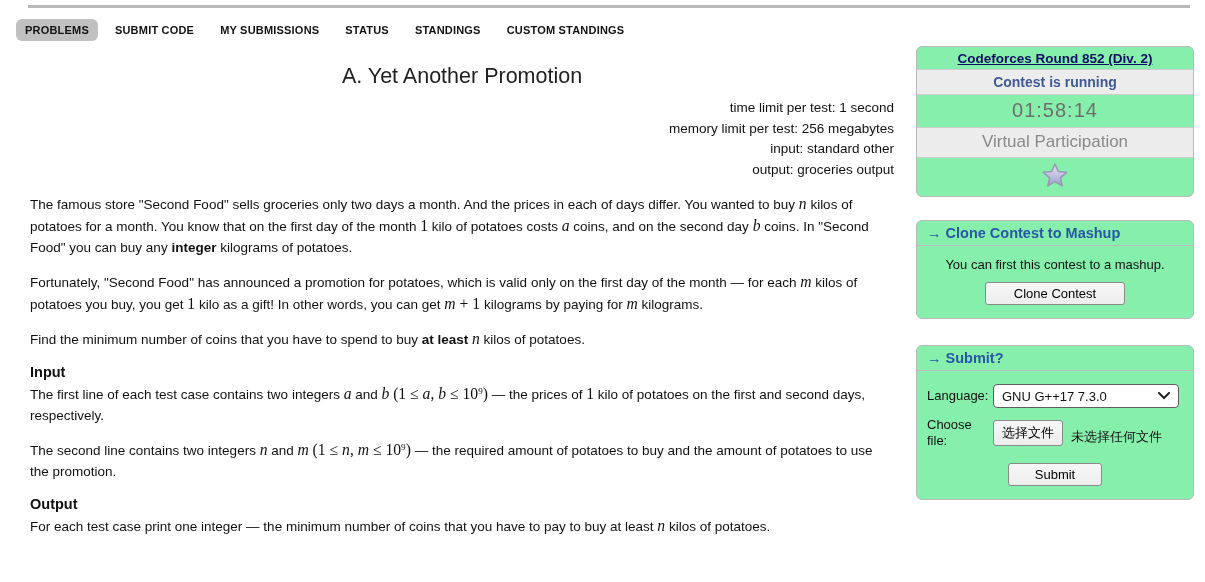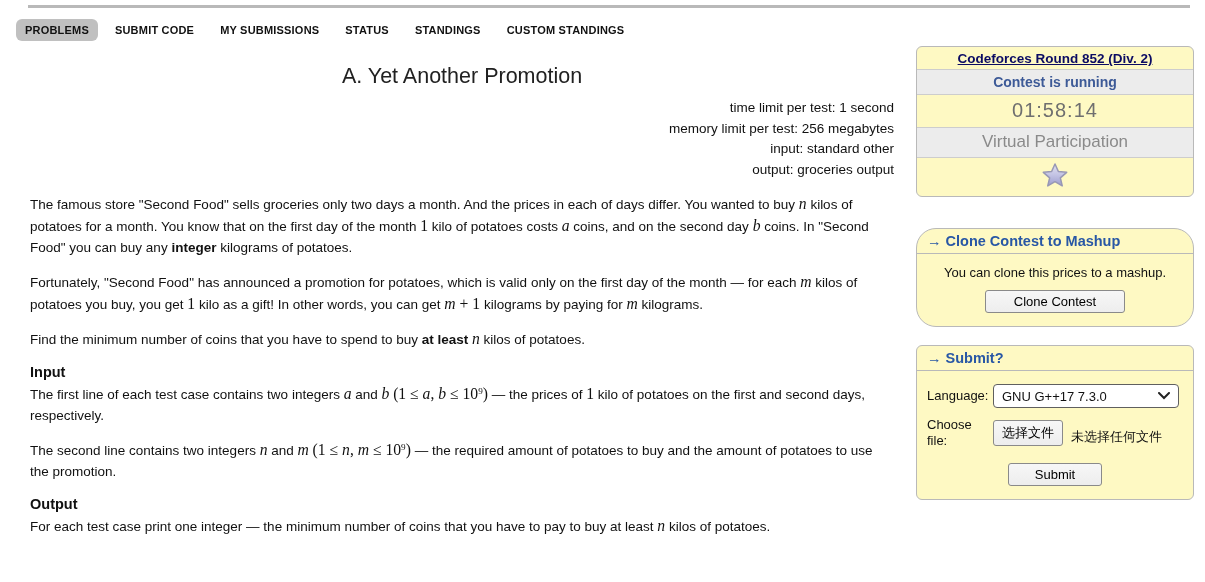--- a/index.html
+++ b/index.html
@@ -36,37 +36,37 @@
   .meta { text-align: right; font-size: 13.5px; line-height: 20.5px; color: #111; }
   .statement p { font-size: 13.5px; line-height: 21px; margin: 13px 0; color: #111; }
   .statement .sec-title { font-size: 14.5px; font-weight: bold; margin: 14px 0 1px 0; }
   .statement .sec-title + p { margin-top: 3px; }
   .math { font-family: "Liberation Serif", "DejaVu Serif", serif; font-size: 1.16em; }
   .mi { font-style: italic; }
   .math sup, sup.math { font-size: 0.68em; vertical-align: super; line-height: 0; }
 
   
   .sbox {
-    position: absolute; left: 916px; width: 278px; background: #fef9c3;
+    position: absolute; left: 916px; width: 278px; background: #86efac;
     border: 1px solid var(--border_gray, #b9b9b9); border-radius: 6px; overflow: hidden;
   }
   .sbox .row { border-bottom: 1px solid #cdcdcd; text-align: center; }
   .sbox .row:last-child { border-bottom: none; }
   .box-contest { top: 46px; }
   .row-title { padding: 4px 4px 3px; font-size: 13.5px; font-weight: bold; }
   .row-title a { color: var(--link_navy, #0b0b63); text-decoration: underline; cursor: pointer; }
   .row-status { background: var(--row_gray, #ececec); color: var(--status_blue, #3d5a97);
                 font-weight: bold; font-size: 14px; padding: 4px 3px; }
   .row-timer { font-size: 20px; color: var(--timer_gray, #6f6f6f); padding: 4px 3px 5px; letter-spacing: 1px; }
   .row-mode { background: var(--row_gray, #ececec); color: var(--mode_gray, #8a8a8a);
               font-size: 17px; padding: 4px 3px 5px; }
   .row-star { padding: 4px 0 3px; }
   .row-star svg { cursor: pointer; }
 
-  .box-clone { top: 228px; border-radius: 20px; }
+  .box-clone { top: 220px; }
   .box-submit { top: 345px; }
   .box-header {
     padding: 4px 10px 4px; font-size: 14.5px; font-weight: bold;
     color: var(--header_blue, #2857a5); border-bottom: 1px solid var(--border_gray, #b9b9b9);
   }
   .clone-body { padding: 11px 8px 13px; text-align: center; font-size: 13px; }
   .btn {
     display: inline-block; font-size: 13px; color: #000;
     background: linear-gradient(#f7f7f7, #ededed);
     border: 1px solid #8a8a8a; border-radius: 3px;
@@ -139,21 +139,21 @@
         </linearGradient>
       </defs>
       <path d="M12 1.6 L14.9 8.1 L22 8.8 L16.6 13.5 L18.2 20.4 L12 16.8 L5.8 20.4 L7.4 13.5 L2 8.8 L9.1 8.1 Z" fill="url(#sg)" stroke="#9898b4" stroke-width="1.3" stroke-linejoin="round"></path>
     </svg>
   </div>
 </div>
 
 <div class="sbox box-clone">
   <div class="box-header">→ Clone Contest to Mashup</div>
   <div class="clone-body">
-    <div>You can clone this prices to a mashup.</div>
+    <div>You can first this contest to a mashup.</div>
     <button class="btn clone-btn">Clone Contest</button>
   </div>
 </div>
 
 <div class="sbox box-submit">
   <div class="box-header">→ Submit?</div>
   <div class="submit-body">
     <div class="form-row">
       <span class="form-label">Language:</span>
       <div class="select">

